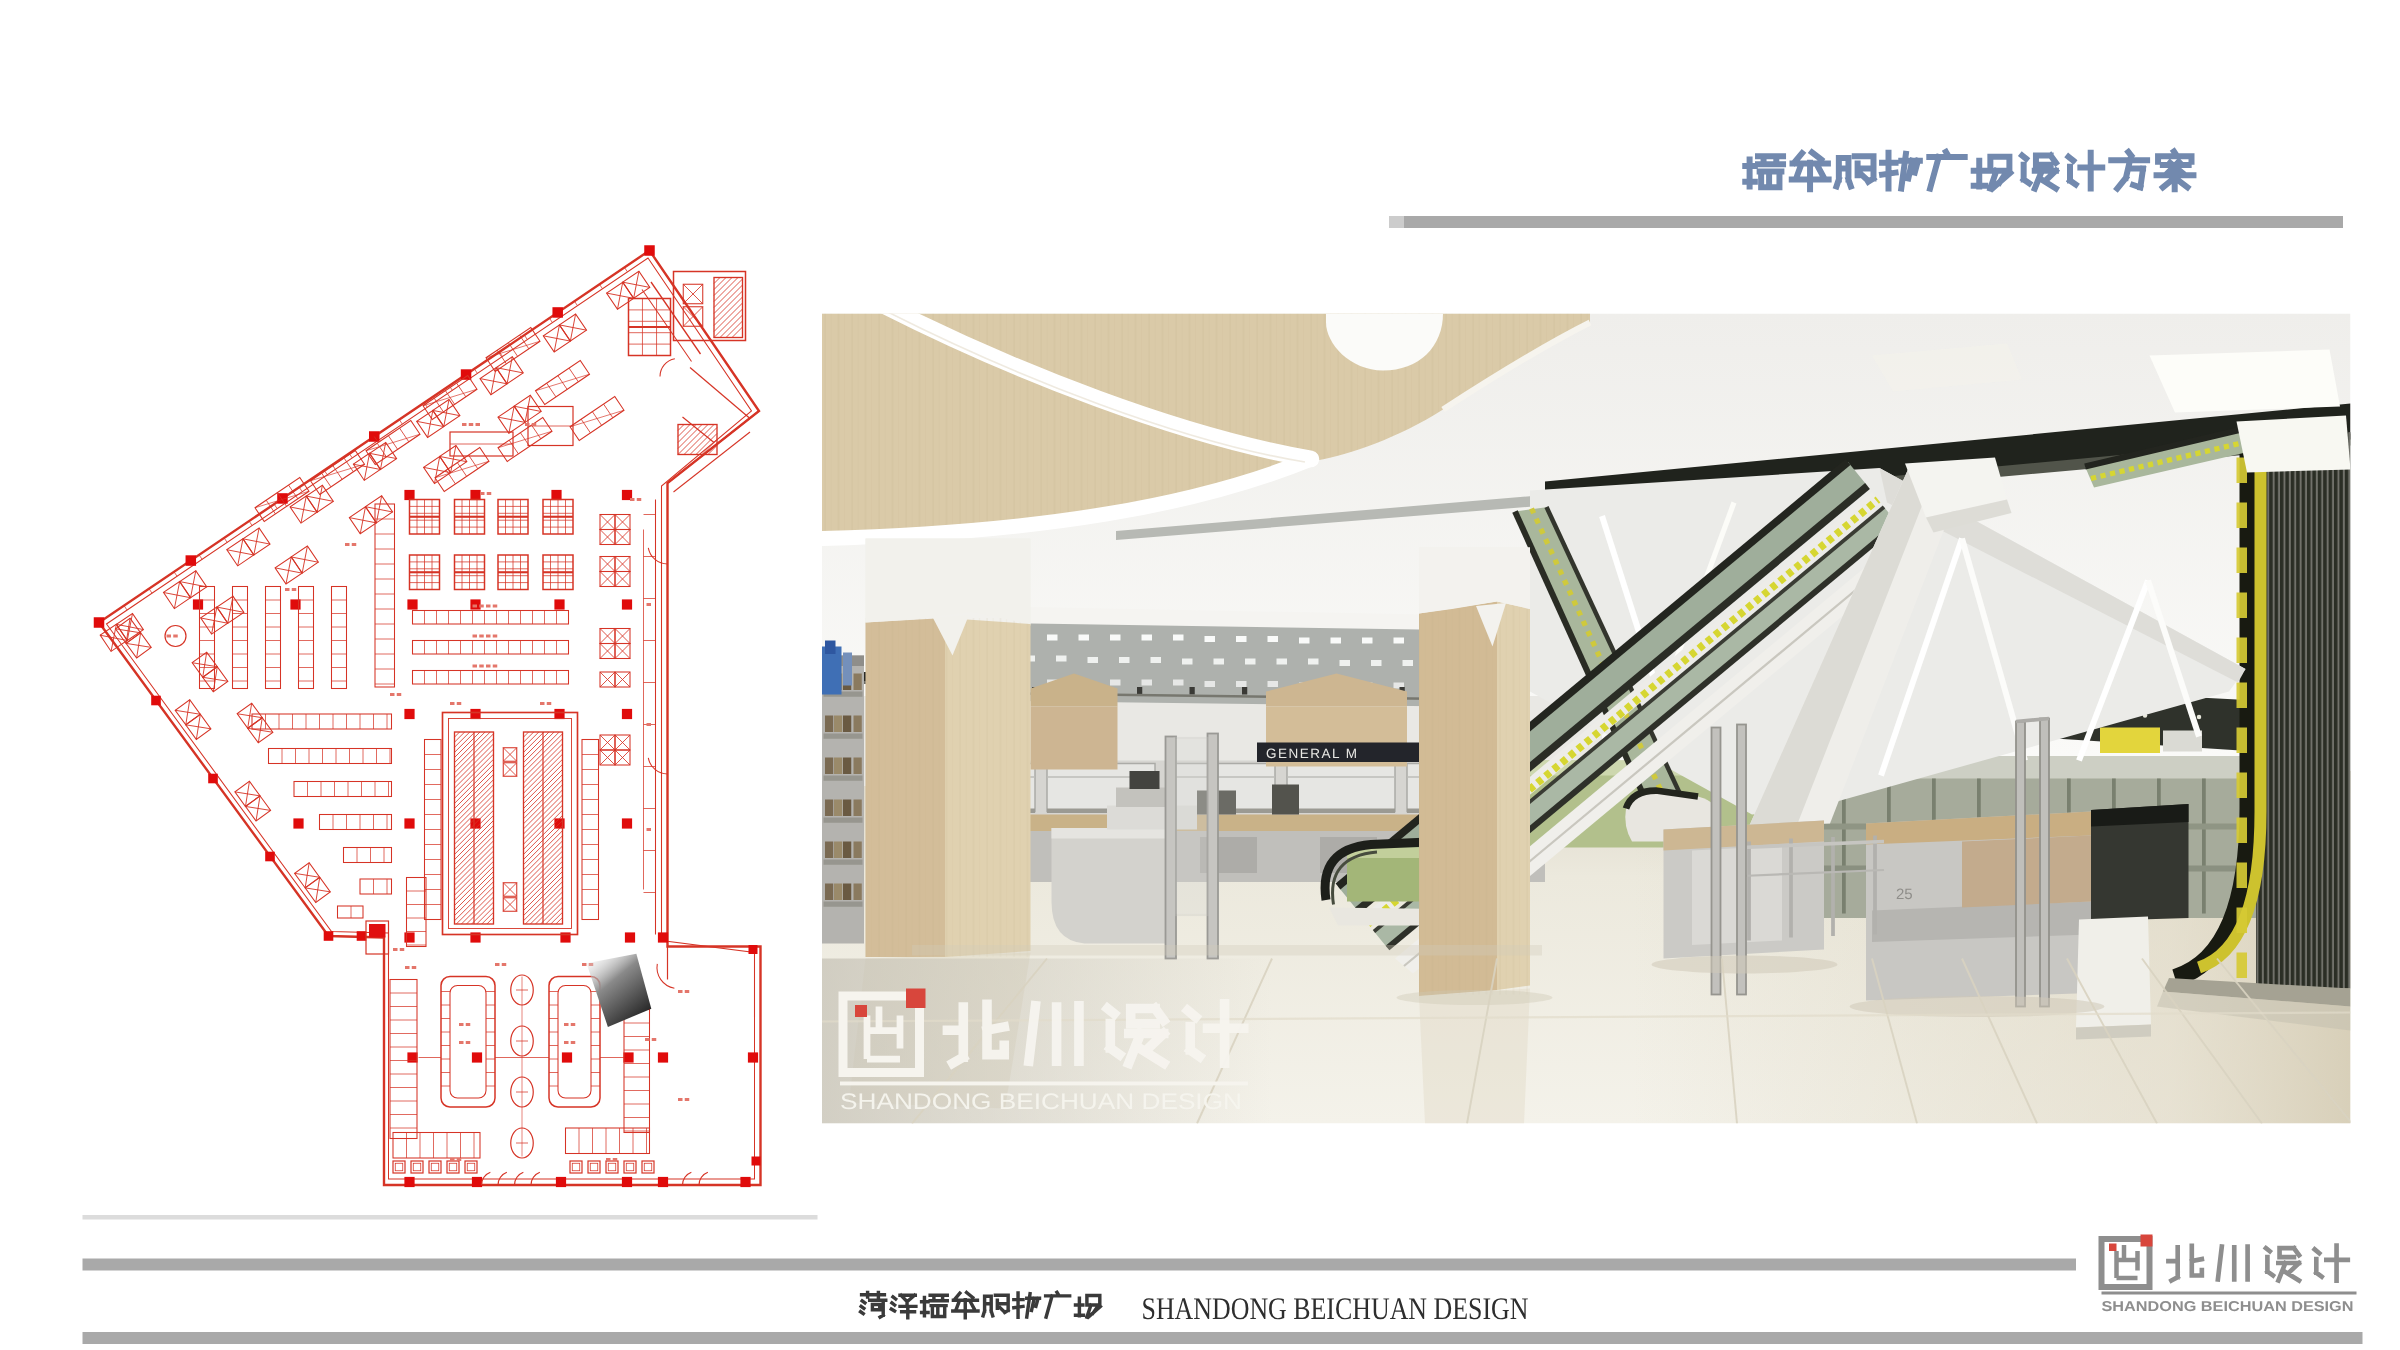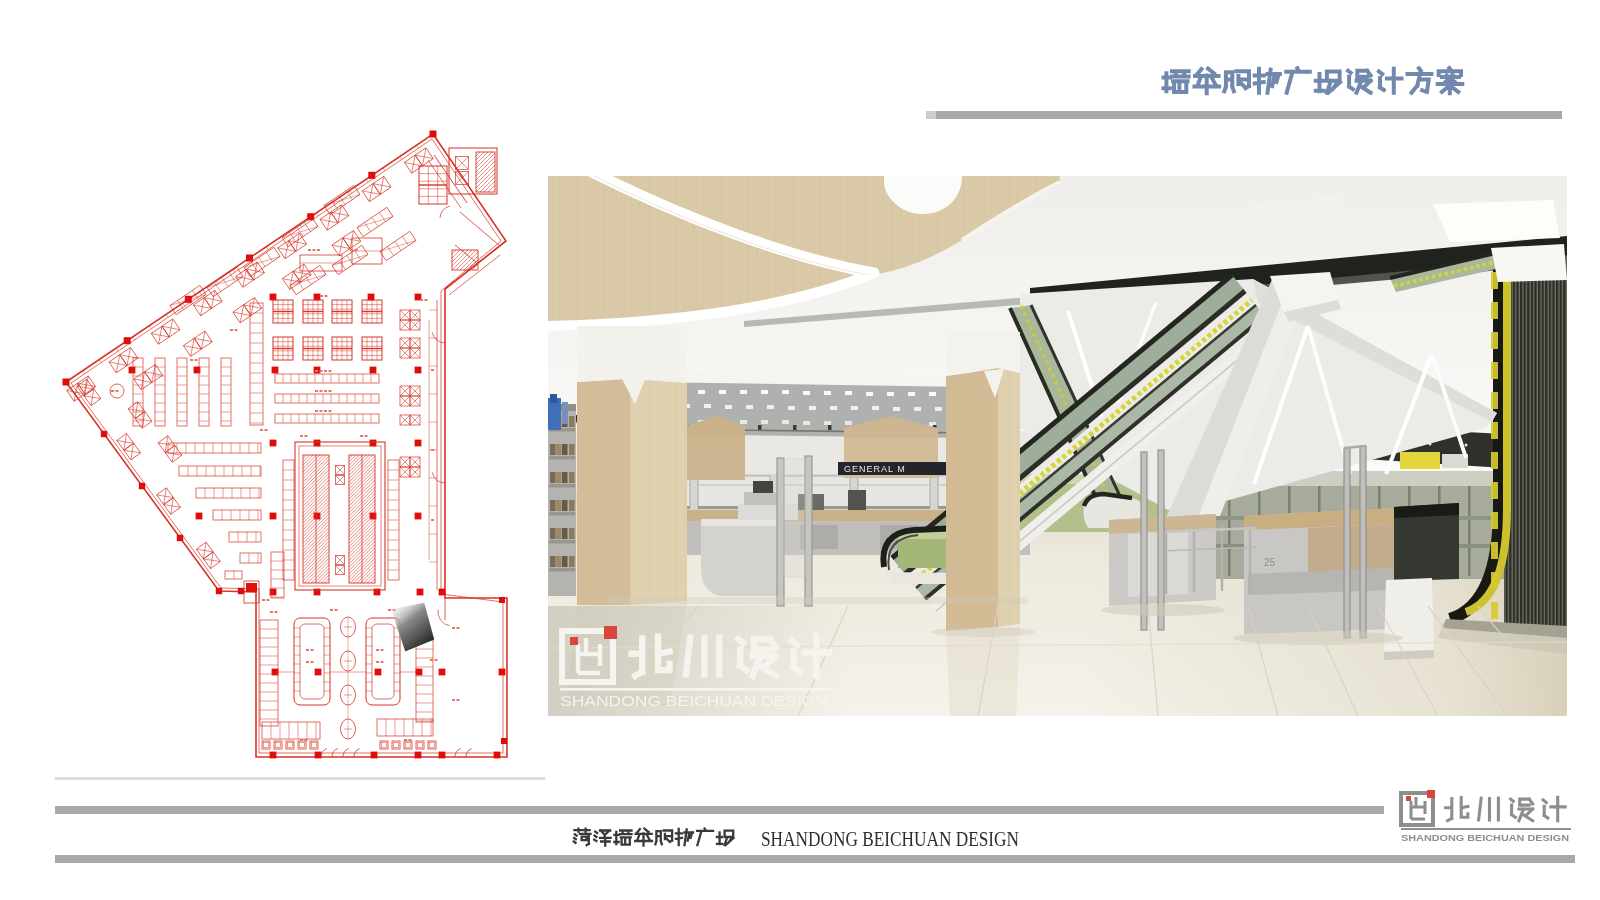--- a/index.html
+++ b/index.html
@@ -1,17 +1,17 @@
 <!DOCTYPE html>
 <html><head>
 <meta charset="utf-8">
 <style>
   html,body{margin:0;padding:0;background:#ffffff;width:1600px;height:900px;overflow:hidden;}
   body{font-family:"Liberation Sans",sans-serif;position:relative;}
-  .abs{position:absolute;}
+  .abs{position:absolute;margin-top:33px;}
 </style>
 </head>
 <body>
 
 <div class="abs" style="left:0;top:0;width:1600px;height:130px;">
 <svg width="1600" height="130" viewBox="0 0 1600 130">
 
 <path d="M1166.4 73.3L1166.4 91.3M1163.5 77.6L1169.9 77.6M1163.5 88.2L1169.9 88.2M1172.0 71.2L1188.7 71.2M1175.7 71.2L1175.7 76.5M1184.2 71.2L1184.2 76.5M1172.0 76.5L1188.7 76.5M1173.1 81.3L1187.6 81.3M1174.1 81.3L1174.1 91.9M1179.4 81.3L1179.4 91.9M1186.3 81.3L1186.3 91.9M1174.1 91.9L1186.3 91.9" stroke="#7289ae" stroke-width="4.0" fill="none" stroke-linecap="square"></path>
 <path d="M1201.4 69.1L1196.1 75.5M1208.0 68.6L1214.1 73.3M1195.0 76.0L1218.6 76.0M1194.5 86.6L1219.1 86.6M1206.7 75.5L1206.7 93.2M1200.3 78.1L1198.2 83.9M1212.0 78.1L1215.1 83.9" stroke="#7289ae" stroke-width="4.0" fill="none" stroke-linecap="square"></path>
 <path d="M1225.9 72.3L1232.3 72.3M1225.9 72.3L1225.9 86.6M1232.3 72.3L1232.3 86.6M1225.9 79.4L1232.3 79.4M1225.9 86.6L1224.3 91.3M1232.3 86.6L1233.9 91.3M1236.5 71.2L1249.0 71.2M1249.0 71.2L1249.0 86.0M1249.0 86.0L1245.5 88.2M1238.4 76.0L1238.4 83.9M1238.4 79.4L1245.5 79.4M1241.0 83.4L1244.5 86.6" stroke="#7289ae" stroke-width="4.0" fill="none" stroke-linecap="square"></path>

